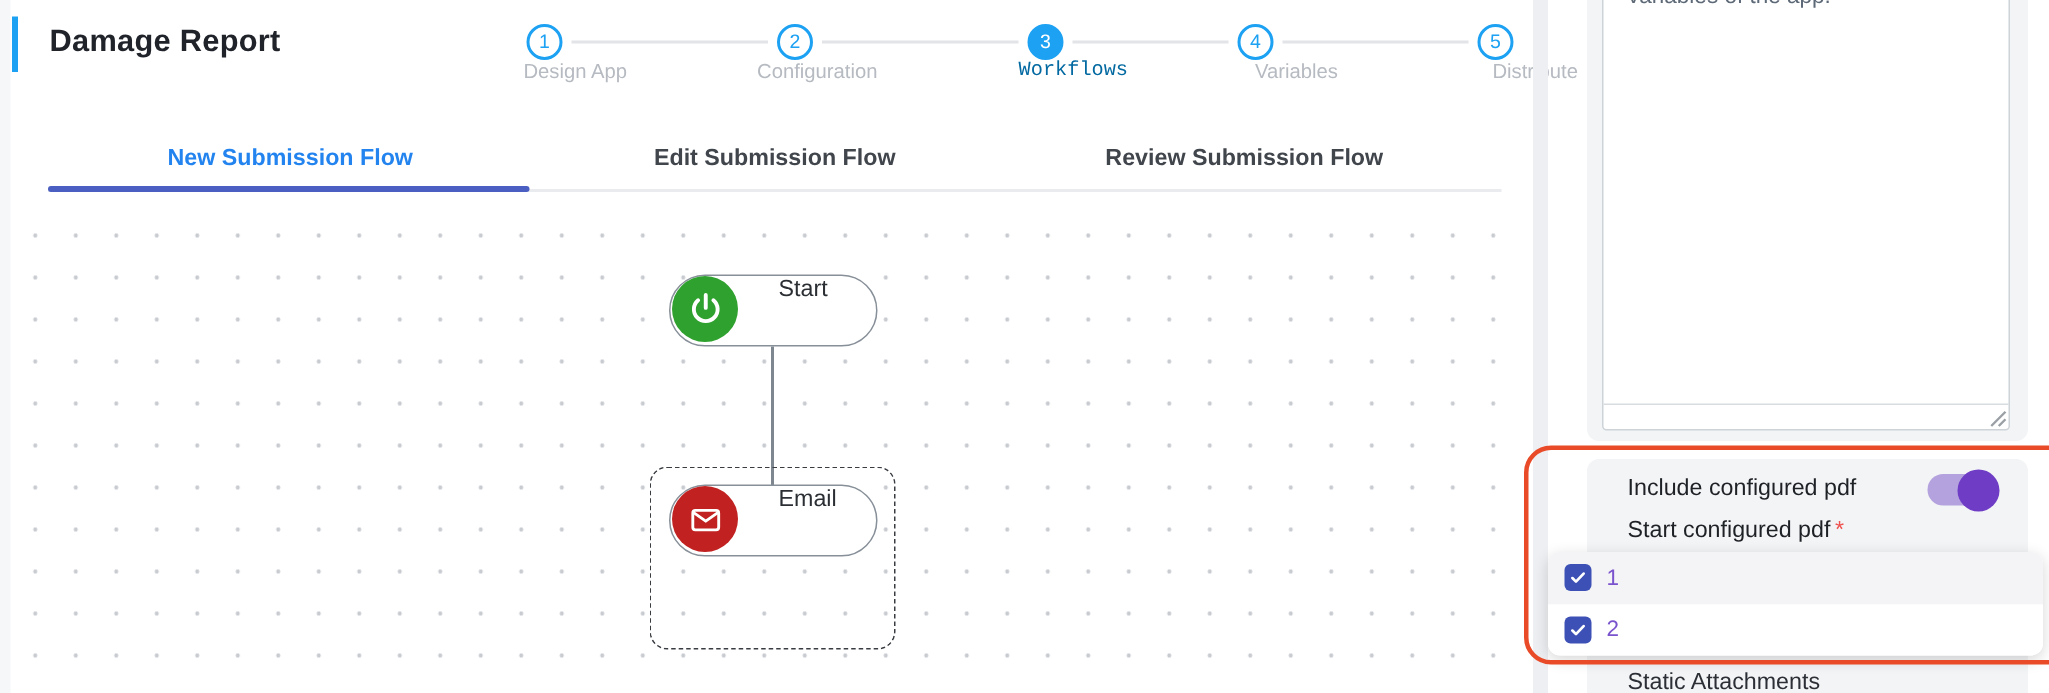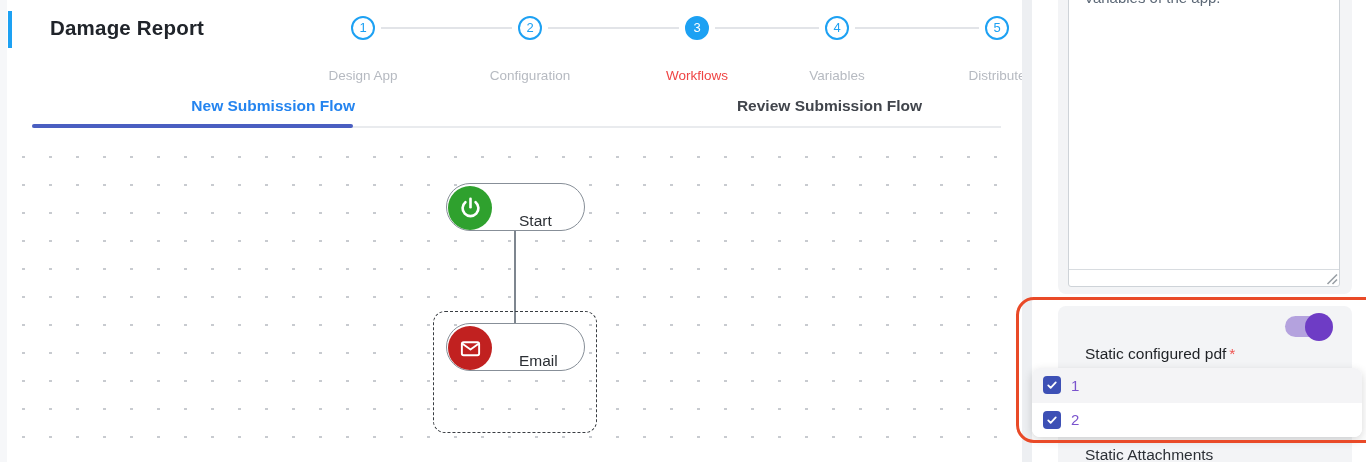--- a/index.html
+++ b/index.html
@@ -2,45 +2,45 @@
 <html><head>
 <meta charset="utf-8">
 <style>
   * { margin:0; padding:0; box-sizing:border-box; }
   html,body { width:1366px; height:462px; overflow:hidden; background:#fff;
     font-family:"Liberation Sans","DejaVu Sans",sans-serif; }
   #screen { position:absolute; left:0; top:0; width:1366px; height:462px; background:#fff; }
 
   .left-strip { position:absolute; left:0; top:0; width:7px; height:462px; background:#f6f7f9; }
   .title-accent { position:absolute; left:8px; top:11px; width:4px; height:37px; background:#1da1f3; }
-  .page-title { position:absolute; left:50px; top:16px; font-size:20.5px; font-weight:600; color:#20242a; letter-spacing:.2px; }
+  .page-title { position:absolute; left:33px; top:16px; font-size:20.5px; font-weight:600; color:#20242a; letter-spacing:.2px; }
 
   
   .step { position:absolute; top:16px; width:110px; text-align:center; }
   .step-circle { width:24px; height:24px; margin:0 auto; border:2px solid #1da1f3; border-radius:50%;
     color:#1da1f3; font-size:13px; font-weight:500; line-height:20px; background:#fff; }
   .step.active .step-circle { background:#1da1f3; color:#fff; border-color:#1da1f3; }
-  .step-label { margin-top:28px; font-size:13.5px; color:#b6bac1; }
-  .step.active .step-label { color:#ef4444; }
+  .step-label { margin-top:0; font-size:13.5px; color:#b6bac1;text-align:right; }
+  .step.active .step-label { color:#0369a1;font-family:Liberation Mono, monospace; }
   .step-line { position:absolute; top:27px; height:1.5px; background:#e2e4e8; }
 
   
   .tab { position:absolute; top:92px; width:323px; height:30px; text-align:center; font-size:15.5px;
     font-weight:600; color:#41454c; line-height:28px; cursor:pointer; }
-  .tab.active { color:#2484ef;text-align:right; }
+  .tab.active { color:#2484ef; }
   .tab-track { position:absolute; left:32px; top:126px; width:969px; height:1.5px; background:#e9ebee; }
   .tab-ink { position:absolute; left:32px; top:124px; width:321px; height:3.5px; background:#4a5fc1; border-radius:2px; }
 
   
   .canvas { position:absolute; left:10px; top:140px; width:991px; height:322px;
     background-image:radial-gradient(circle,#c8cbd0 1.2px,transparent 1.5px);
     background-size:27px 28px; background-position:0px 3px; }
 
   .flow-node { position:absolute; width:139px; height:48px; background:#fff; border:1.5px solid #878f98;
-    border-radius:26px; display:flex; align-items:flex-end; }
+    border-radius:26px; display:flex; align-items:flex-start; }
   .node-badge { width:44px; height:44px; border-radius:50%; margin-left:1px; display:flex;
     align-items:center; justify-content:center; flex:0 0 auto; }
   .node-label { margin-left:27px; font-size:15.5px; color:#2b2f34; }
 
   .connector-line { position:absolute; left:514px; top:231px; width:1.5px; height:94px; background:#7e868f; }
   .connector-arrowhead { position:absolute; left:508px; top:324px; width:0; height:0;
     border-left:6.5px solid transparent; border-right:6.5px solid transparent; border-top:13px solid #7e868f; }
   .selection-box { position:absolute; left:433px; top:311px; width:164px; height:122px;
     border:1.6px dashed #393d42; border-radius:12px; }
 
@@ -106,20 +106,21 @@
   <div class="step" style="left:782px;">
     <div class="step-circle">4</div>
     <div class="step-label">Variables</div>
   </div>
   <div class="step" style="left:942px;">
     <div class="step-circle">5</div>
     <div class="step-label">Distribute</div>
   </div>
 
   <div class="tab active" style="left:32px;">New Submission Flow</div>
+  <div class="tab" style="left:355px;">Edit Submission Flow</div>
   <div class="tab" style="left:668px;">Review Submission Flow</div>
   <div class="tab-track"></div>
   <div class="tab-ink"></div>
 
   <div class="canvas"></div>
 
   <div class="connector-line"></div>
   <div class="connector-arrowhead"></div>
   <div class="selection-box"></div>
 
@@ -150,25 +151,26 @@
   <div class="textarea-hint">Variables of the app.</div>
   <div class="textarea-divider"></div>
   <div class="resize-grip">
     <svg width="14" height="14" viewBox="0 0 14 14">
       <path d="M3.5 13L13 3.5 M8.5 13L13 8.5" stroke="#9aa0a6" stroke-width="1.6" fill="none"></path>
     </svg>
   </div>
 
   <div class="panel-card card-b"></div>
 
+  <div class="include-label">Include configured pdf</div>
   <div class="toggle">
     <div class="toggle-thumb"></div>
   </div>
 
-  <div class="select-label"><span>Static configured pdf</span><span class="required-star">*</span></div>
+  <div class="select-label"><span>Start configured pdf</span><span class="required-star">*</span></div>
 
   <div class="dropdown">
     <div class="option-row first">
       <div class="checkbox">
         <svg width="12" height="12" viewBox="0 0 16 16">
             <path d="M3 8.5l3.2 3.2L13 4.5" stroke="#fff" stroke-width="2.4" fill="none" stroke-linecap="round" stroke-linejoin="round"></path>
           </svg>
       </div>
       <div class="option-label">1</div>
     </div>

